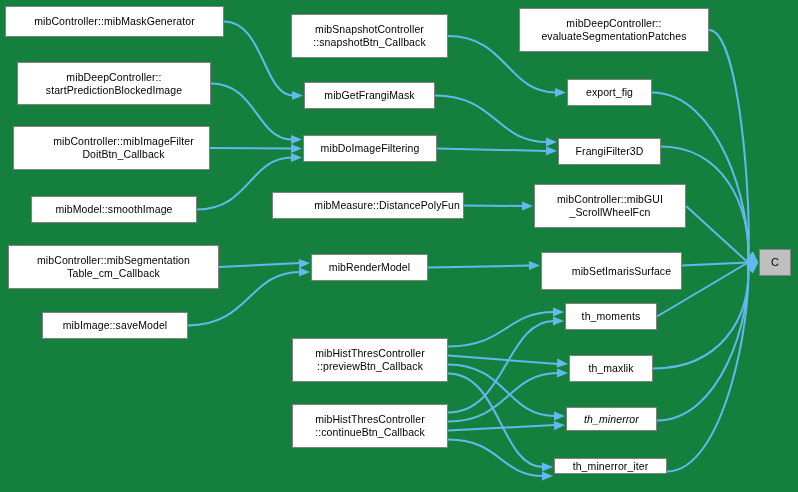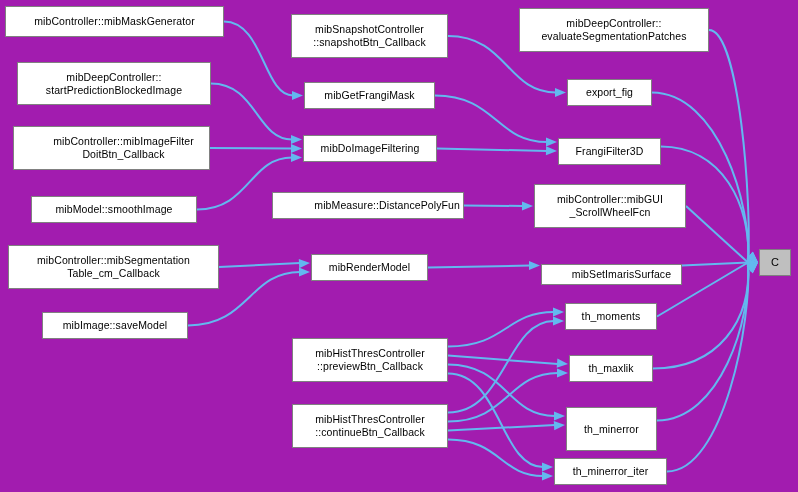--- a/index.html
+++ b/index.html
@@ -5,21 +5,21 @@
 <style>
   html, body {
     margin: 0;
     padding: 0;
     background: #000000;
   }
   #graph {
     position: relative;
     width: 798px;
     height: 492px;
-    background: #a21caf;
+    background: #15803d;
     overflow: hidden;
     font-family: "Liberation Sans", sans-serif;
   }
   #edge-layer {
     position: absolute;
     left: 0;
     top: 0;
     width: 798px;
     height: 492px;
     pointer-events: none;
@@ -133,19 +133,19 @@
     <div class="node" style="left: 292px; top: 338px; width: 156px; height: 44px;"><span class="node-label">mibHistThresController
 ::previewBtn_Callback</span></div>
     <div class="node" style="left: 292px; top: 404px; width: 156px; height: 44px;"><span class="node-label">mibHistThresController
 ::continueBtn_Callback</span></div>
     <div class="node" style="left: 519px; top: 8px; width: 190px; height: 44px;"><span class="node-label">mibDeepController::
 evaluateSegmentationPatches</span></div>
     <div class="node" style="left: 567px; top: 79px; width: 85px; height: 27px;"><span class="node-label">export_fig</span></div>
     <div class="node" style="left: 558px; top: 138px; width: 103px; height: 27px;"><span class="node-label">FrangiFilter3D</span></div>
     <div class="node" style="left: 534px; top: 184px; width: 152px; height: 44px;"><span class="node-label">mibController::mibGUI
 _ScrollWheelFcn</span></div>
-    <div class="node" style="left: 541px; top: 264px; width: 141px; height: 21px; padding-left: 20px;"><span class="node-label">mibSetImarisSurface</span></div>
+    <div class="node" style="left: 541px; top: 252px; width: 141px; height: 38px; padding-left: 20px;"><span class="node-label">mibSetImarisSurface</span></div>
     <div class="node" style="left: 565px; top: 303px; width: 92px; height: 27px;"><span class="node-label">th_moments</span></div>
     <div class="node" style="left: 569px; top: 355px; width: 84px; height: 27px;"><span class="node-label">th_maxlik</span></div>
-    <div class="node" style="left: 566px; top: 407px; width: 91px; height: 44px;"><span class="node-label">th_minerror</span></div>
-    <div class="node" style="left: 554px; top: 458px; width: 113px; height: 27px;"><span class="node-label">th_minerror_iter</span></div>
+    <div class="node" style="left: 566px; top: 407px; width: 91px; height: 24px; font-style: italic;"><span class="node-label">th_minerror</span></div>
+    <div class="node" style="left: 554px; top: 458px; width: 113px; height: 16px;"><span class="node-label">th_minerror_iter</span></div>
     <div class="node terminal" style="left: 759px; top: 249px; width: 32px; height: 27px;"><span class="node-label">C</span></div>
   </div>
 
 </body></html>

